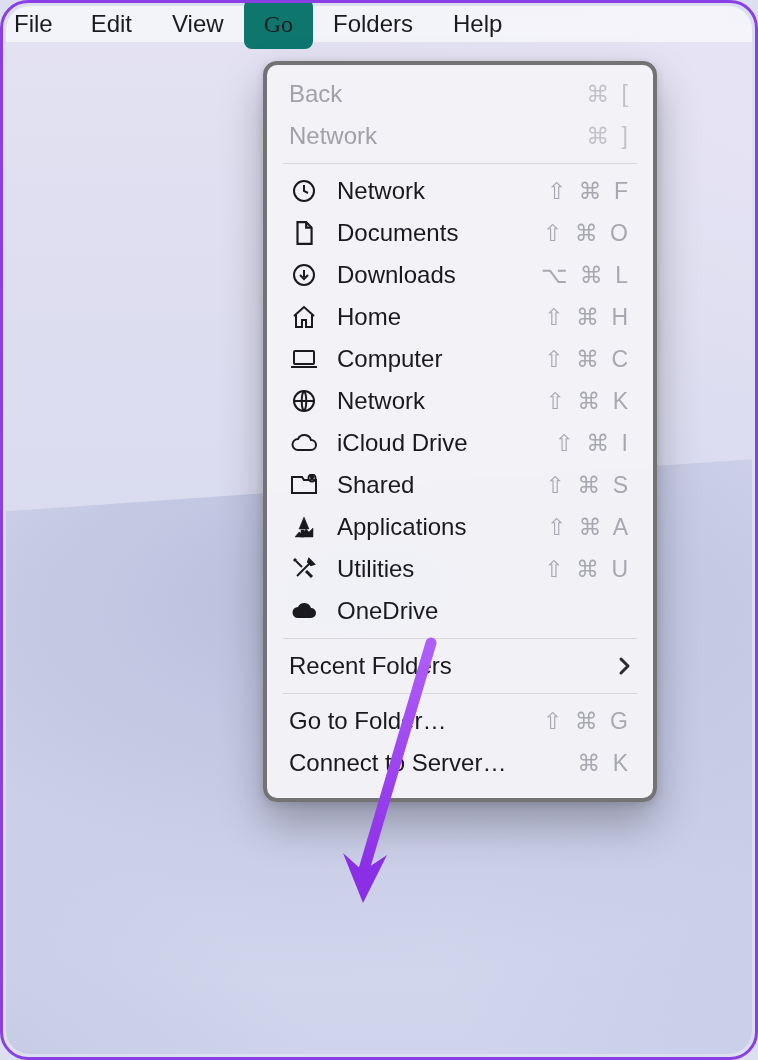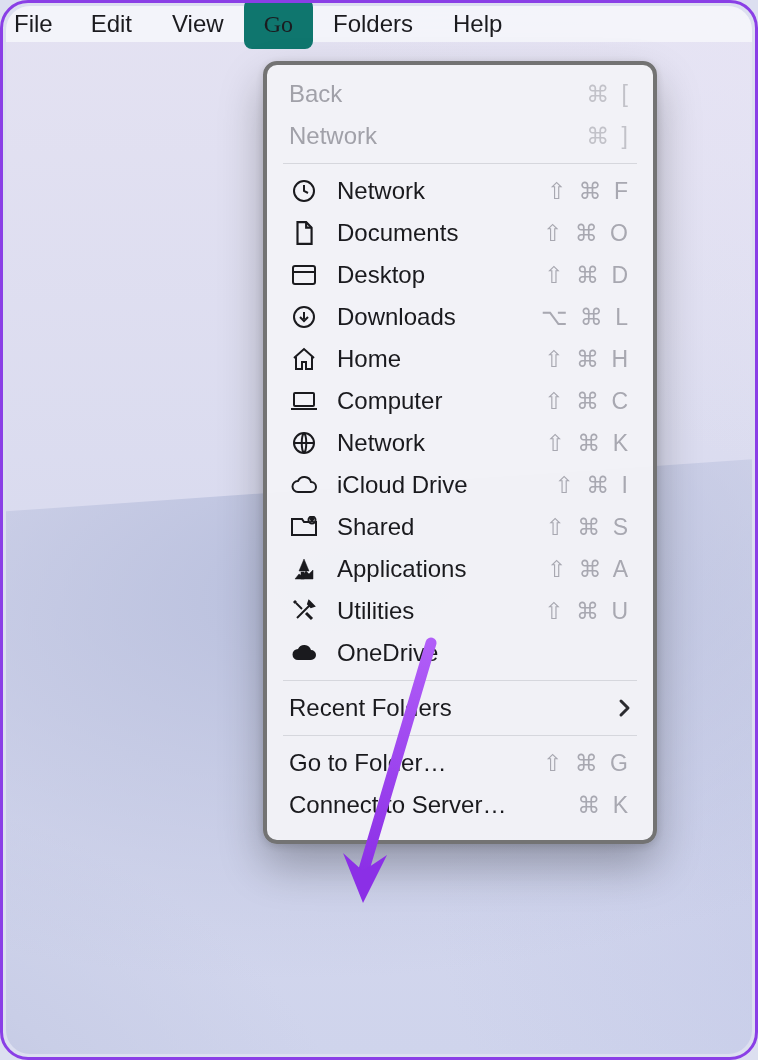--- a/index.html
+++ b/index.html
@@ -119,30 +119,20 @@
       <svg width="22" height="26" viewBox="0 0 20 24" fill="none" stroke="#1a1a1e" stroke-width="2">
           <path d="M4 2h8l5 5v15H4z"></path>
           <path d="M12 2v5h5"></path>
         </svg>
     </span>
     <span class="label">Documents</span>
     <span class="short">⇧ ⌘ O</span>
   </div>
   <div class="row">
     <span class="ico">
-      <svg width="26" height="22" viewBox="0 0 26 22" fill="none" stroke="#1a1a1e" stroke-width="2">
-          <rect x="2" y="2" width="22" height="18" rx="2"></rect>
-          <line x1="2" y1="8" x2="24" y2="8"></line>
-        </svg>
-    </span>
-    <span class="label">Desktop</span>
-    <span class="short">⇧ ⌘ D</span>
-  </div>
-  <div class="row">
-    <span class="ico">
       <svg width="24" height="24" viewBox="0 0 24 24" fill="none" stroke="#1a1a1e" stroke-width="2">
           <circle cx="12" cy="12" r="10"></circle>
           <path d="M12 7v7"></path>
           <path d="M8 12l4 4 4-4"></path>
         </svg>
     </span>
     <span class="label">Downloads</span>
     <span class="short">⌥ ⌘ L</span>
   </div>
   <div class="row">

